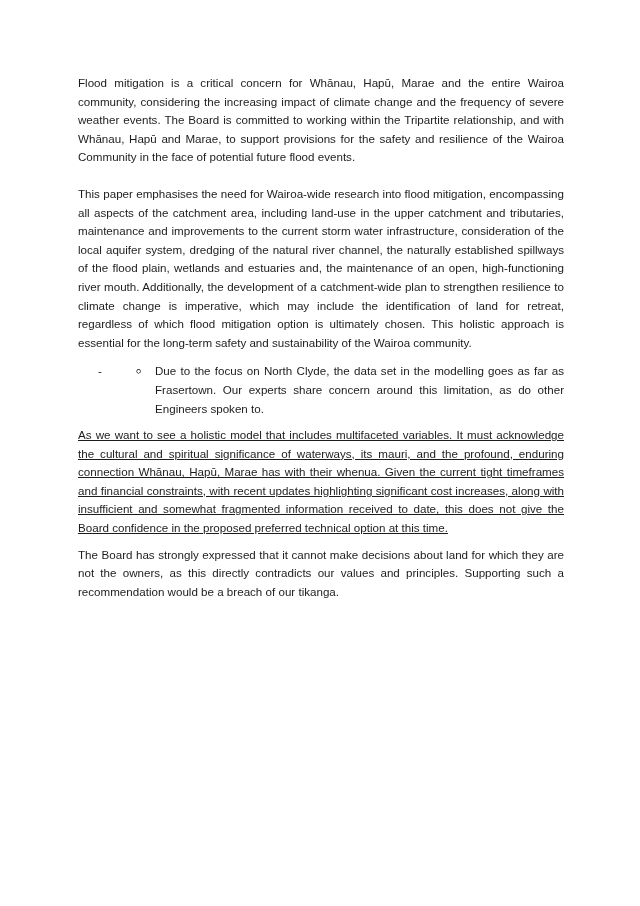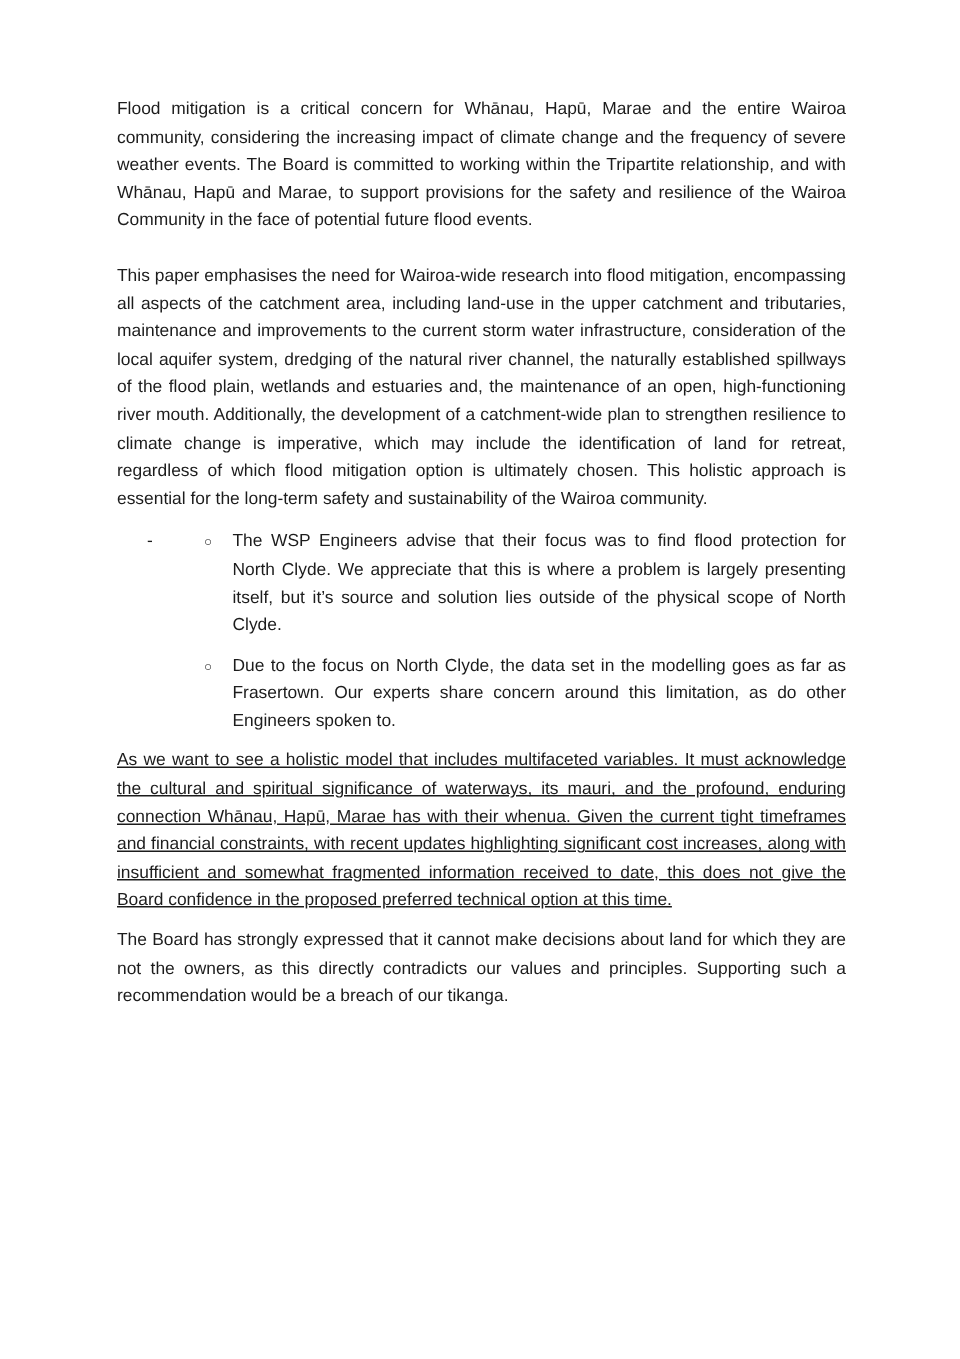--- a/index.html
+++ b/index.html
@@ -1,18 +1,18 @@
 <!DOCTYPE html>
 <html><head>
 <meta charset="utf-8">
 <style>
   html, body { margin: 0; padding: 0; background: #ffffff; }
   body { width: 640px; height: 906px; position: relative; overflow: hidden; }
   .page {
-    position: absolute; left: 78px; top: 64px; width: 486px;
+    position: absolute; left: 78px; top: 74px; width: 486px;
     font-family: "Liberation Sans", sans-serif;
     font-size: 11.6px; line-height: 18.6px; color: #1c1c1c;
   }
   p { margin: 0; text-align: justify; }
   .p1 { margin-bottom: 18px; }
   .p2 { margin-bottom: 10px; }
   .p3 { margin-bottom: 8px; }
   .dash-item { position: relative; padding-left: 39px; margin-bottom: 10px; }
   .dash-item .marker { position: absolute; left: 20px; top: 0; }
   .sub-list { margin-left: 0; }
@@ -27,21 +27,20 @@
   <p class="p1">Flood mitigation is a critical concern for Whānau, Hapū, Marae and the entire Wairoa community, considering the increasing impact of climate change and the frequency of severe weather events. The Board is committed to working within the Tripartite relationship, and with Whānau, Hapū and Marae, to support provisions for the safety and resilience of the Wairoa Community in the face of potential future flood events.</p>
   <p class="p2">This paper emphasises the need for Wairoa-wide research into flood mitigation, encompassing all aspects of the catchment area, including land-use in the upper catchment and tributaries, maintenance and improvements to the current storm water infrastructure, consideration of the local aquifer system, dredging of the natural river channel,  the naturally established spillways of the flood plain, wetlands and estuaries and, the maintenance of an open, high-functioning river mouth. Additionally, the development of a catchment-wide plan to strengthen resilience to climate change is imperative, which may include the identification of land for retreat, regardless of which flood mitigation option is ultimately chosen. This holistic approach is essential for the long-term safety and sustainability of the Wairoa community.</p>
 
   <div class="dash-item">
     <span class="marker">-</span>
   </div>
 
   <div class="sub-list">
     <div class="sub-item">
       <span class="marker">○</span>
-      <span>The WSP Engineers advise that their focus was to find flood protection for North Clyde. We appreciate that this is where a problem is largely presenting itself, but it’s source and solution lies outside of the physical scope of North Clyde.</span>
     </div>
     <div class="sub-item">
       <span class="marker">○</span>
       <span>Due to the focus on North Clyde, the data set in the modelling goes as far as Frasertown. Our experts share concern around this limitation, as do other Engineers spoken to.</span>
     </div>
   </div>
 
   <p class="p4">As we want to see a holistic model that includes multifaceted variables. It must acknowledge the cultural and spiritual significance of waterways, its mauri, and the profound, enduring connection Whānau, Hapū, Marae has with their whenua. Given the current tight timeframes and financial constraints, with recent updates highlighting significant cost increases, along with insufficient and somewhat fragmented information received to date, this does not give the Board confidence in the proposed preferred technical option at this time.</p>
   <p class="p5">The Board has strongly expressed that it cannot make decisions about land for which they are not the owners, as this directly contradicts our values and principles.  Supporting such a recommendation would be a breach of our tikanga.</p>
 </div>

